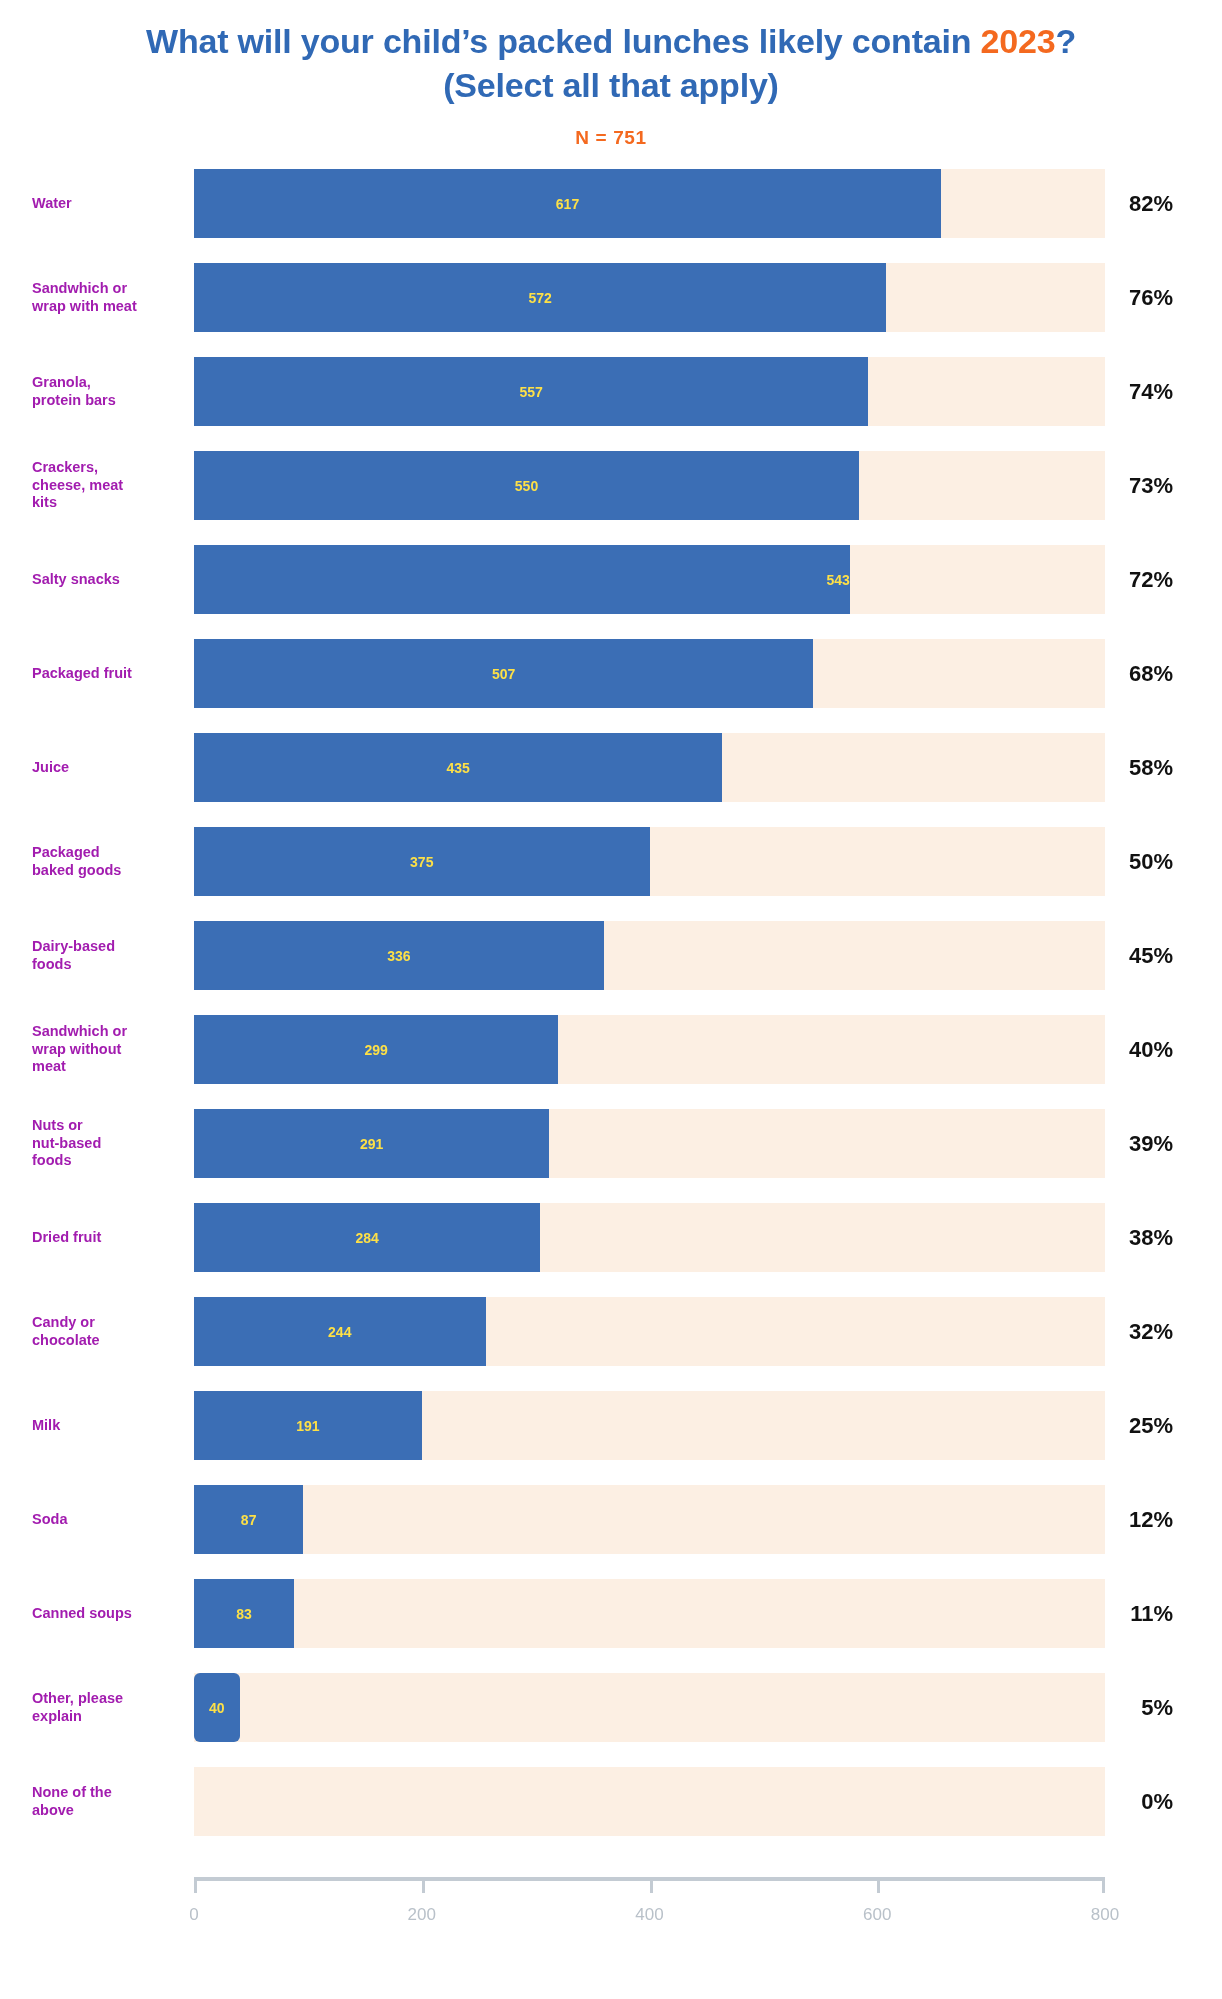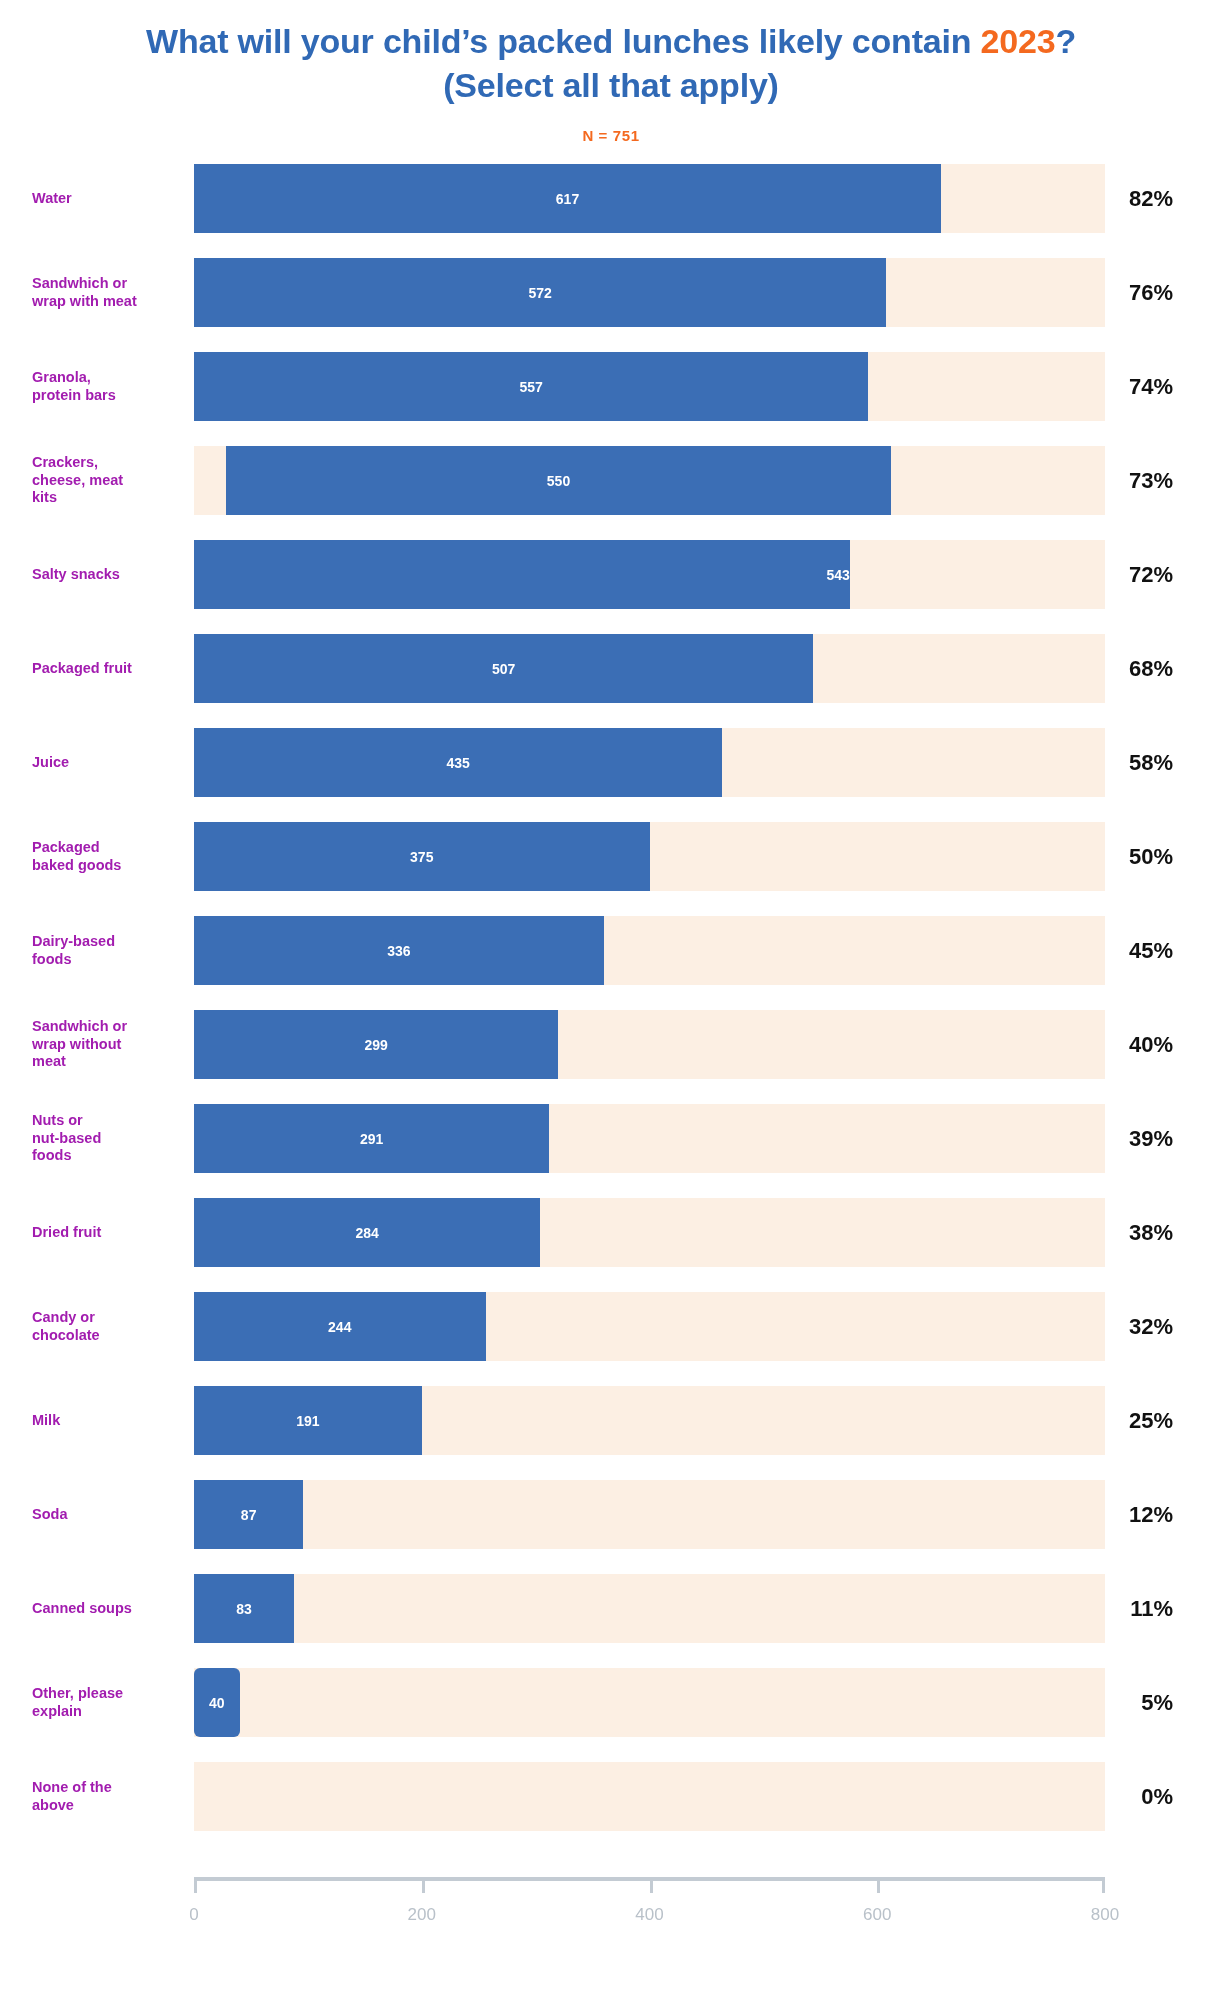--- a/index.html
+++ b/index.html
@@ -20,21 +20,21 @@
     line-height:1.28;
     letter-spacing:-0.2px;
     padding-top:20px;
     margin:0 48px;
   }
   .title .year{color:#f4691f;}
 
   .nnote{
     text-align:center;
     color:#f4691f;
-    font-size:15px;
+    font-size:19px;
     font-weight:bold;
     letter-spacing:0.6px;
     margin-top:20px;
   }
 
   .chart{
     position:relative;
     margin-top:20px;
   }
 
@@ -69,21 +69,21 @@
 
   .bar{
     position:absolute;
     left:0; top:0; bottom:0;
     background:#3b6eb5;
     display:flex;
     align-items:center;
     justify-content:center;
   }
   .bar-val{
-    color:#ffffff;
+    color:#fde047;
     font-size:14px;
     font-weight:bold;
     white-space:nowrap;
   }
 
   .pct{
     position:absolute;
     left:1105px;
     top:0;
     width:88px;
@@ -164,21 +164,21 @@
             <span class="bar-val">557</span>
           </div>
         </div>
         <div class="pct">74%</div>
       </div>
       <div class="row">
         <div class="cat">
           <div><span>Crackers,</span><br><span>cheese, meat</span><br><span>kits</span></div>
         </div>
         <div class="track">
-          <div class="bar" style="width: 73%; margin-left: 32px;">
+          <div class="bar" style="width: 73%;">
             <span class="bar-val">550</span>
           </div>
         </div>
         <div class="pct">73%</div>
       </div>
       <div class="row">
         <div class="cat">
           <div><span>Salty snacks</span></div>
         </div>
         <div class="track">

